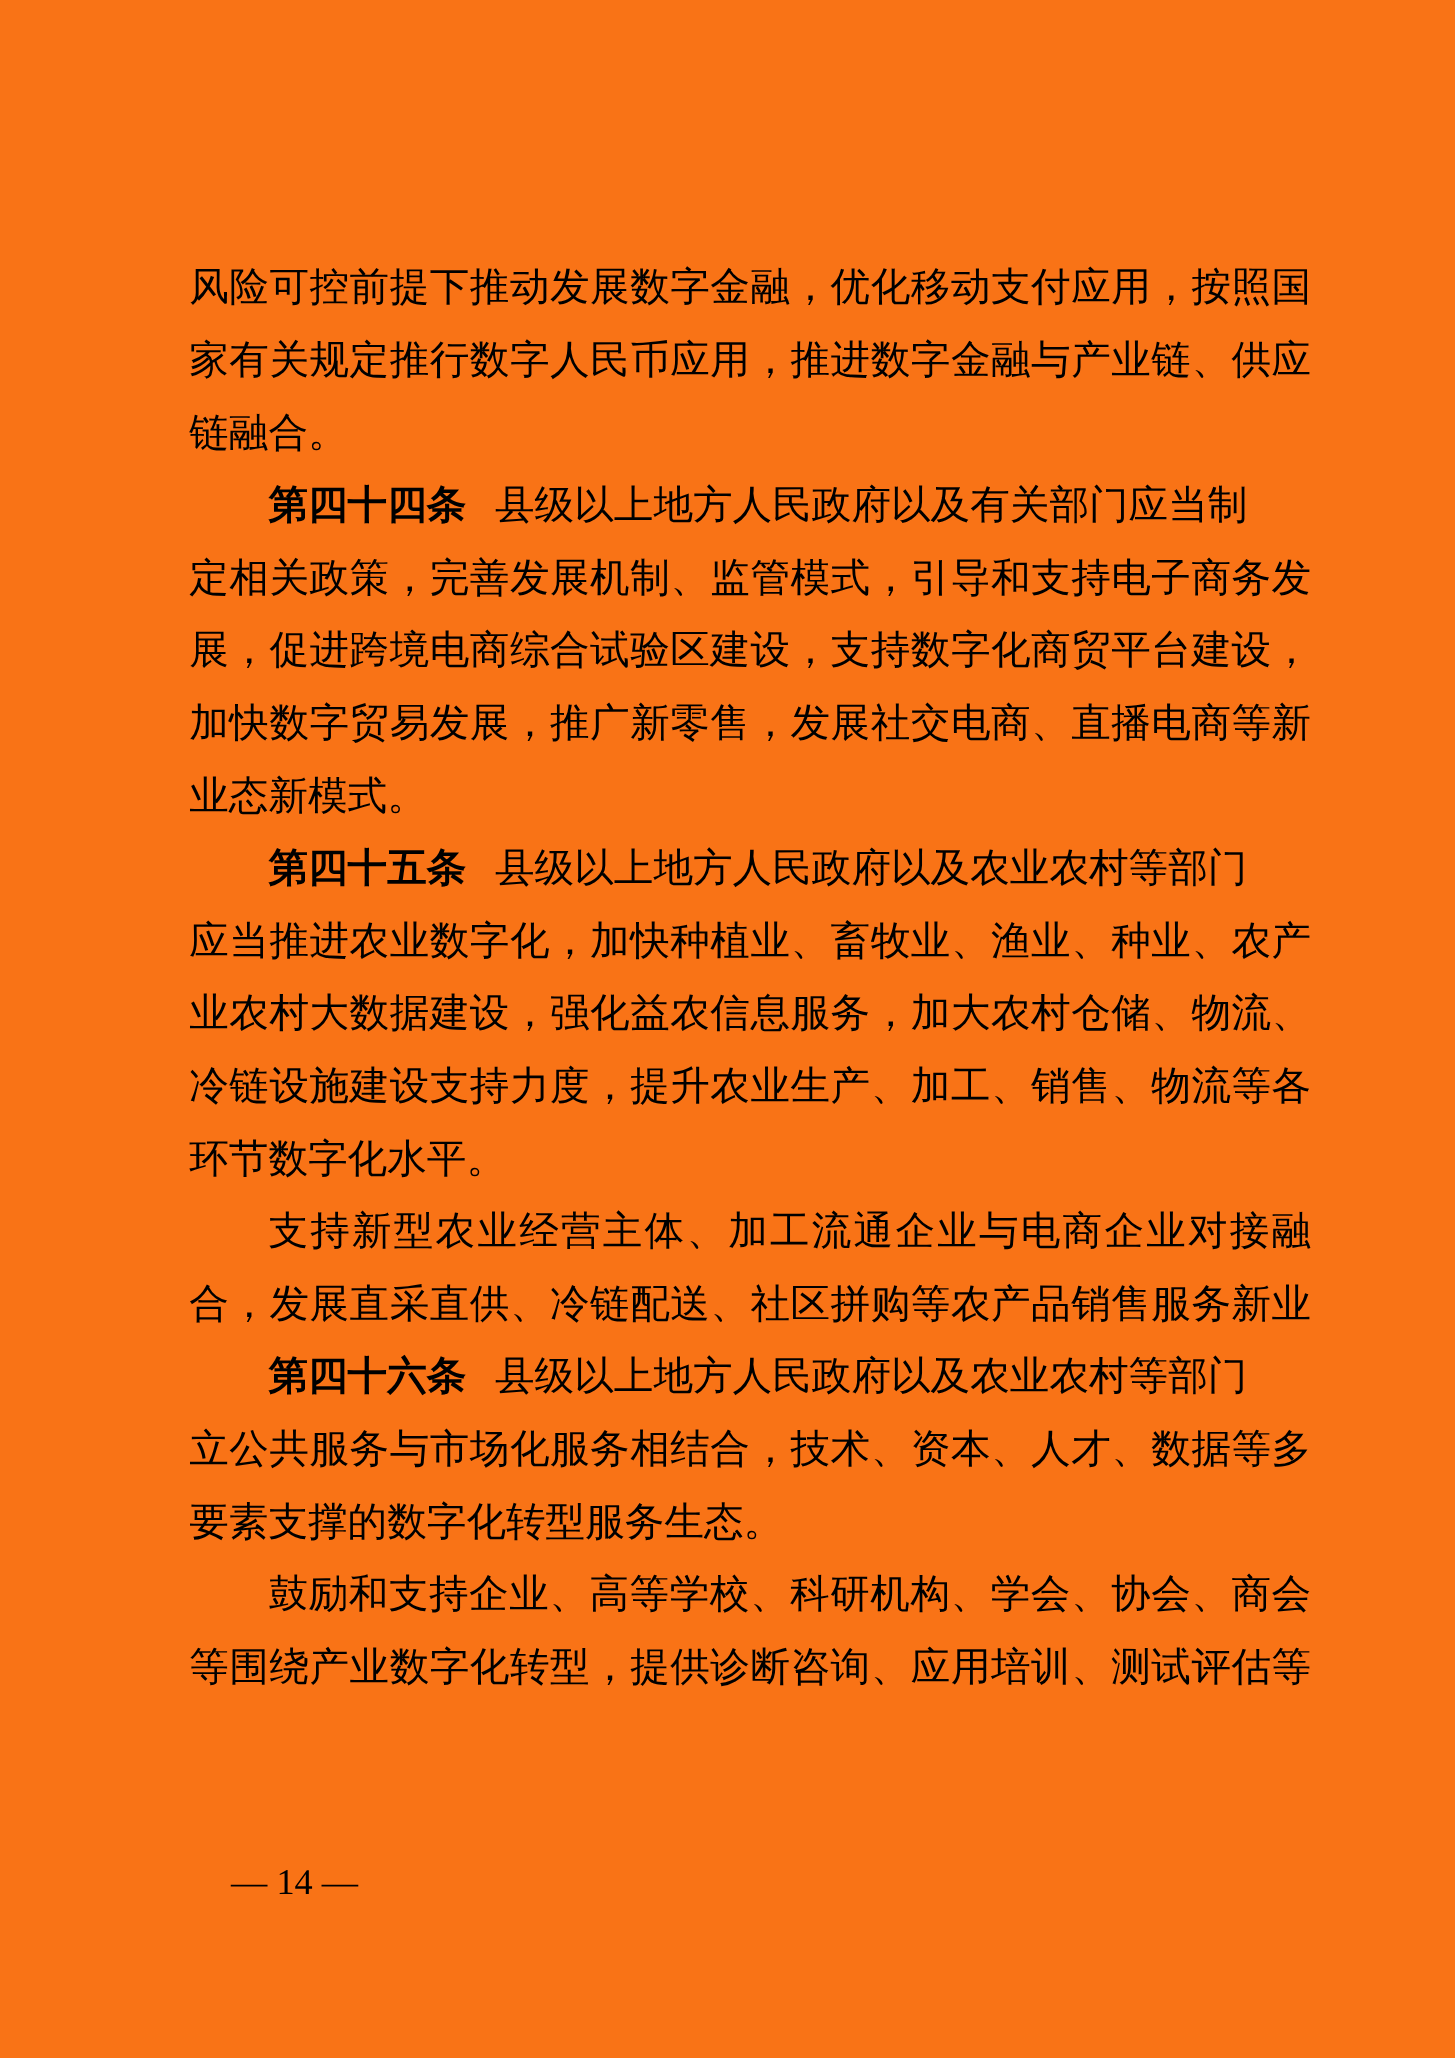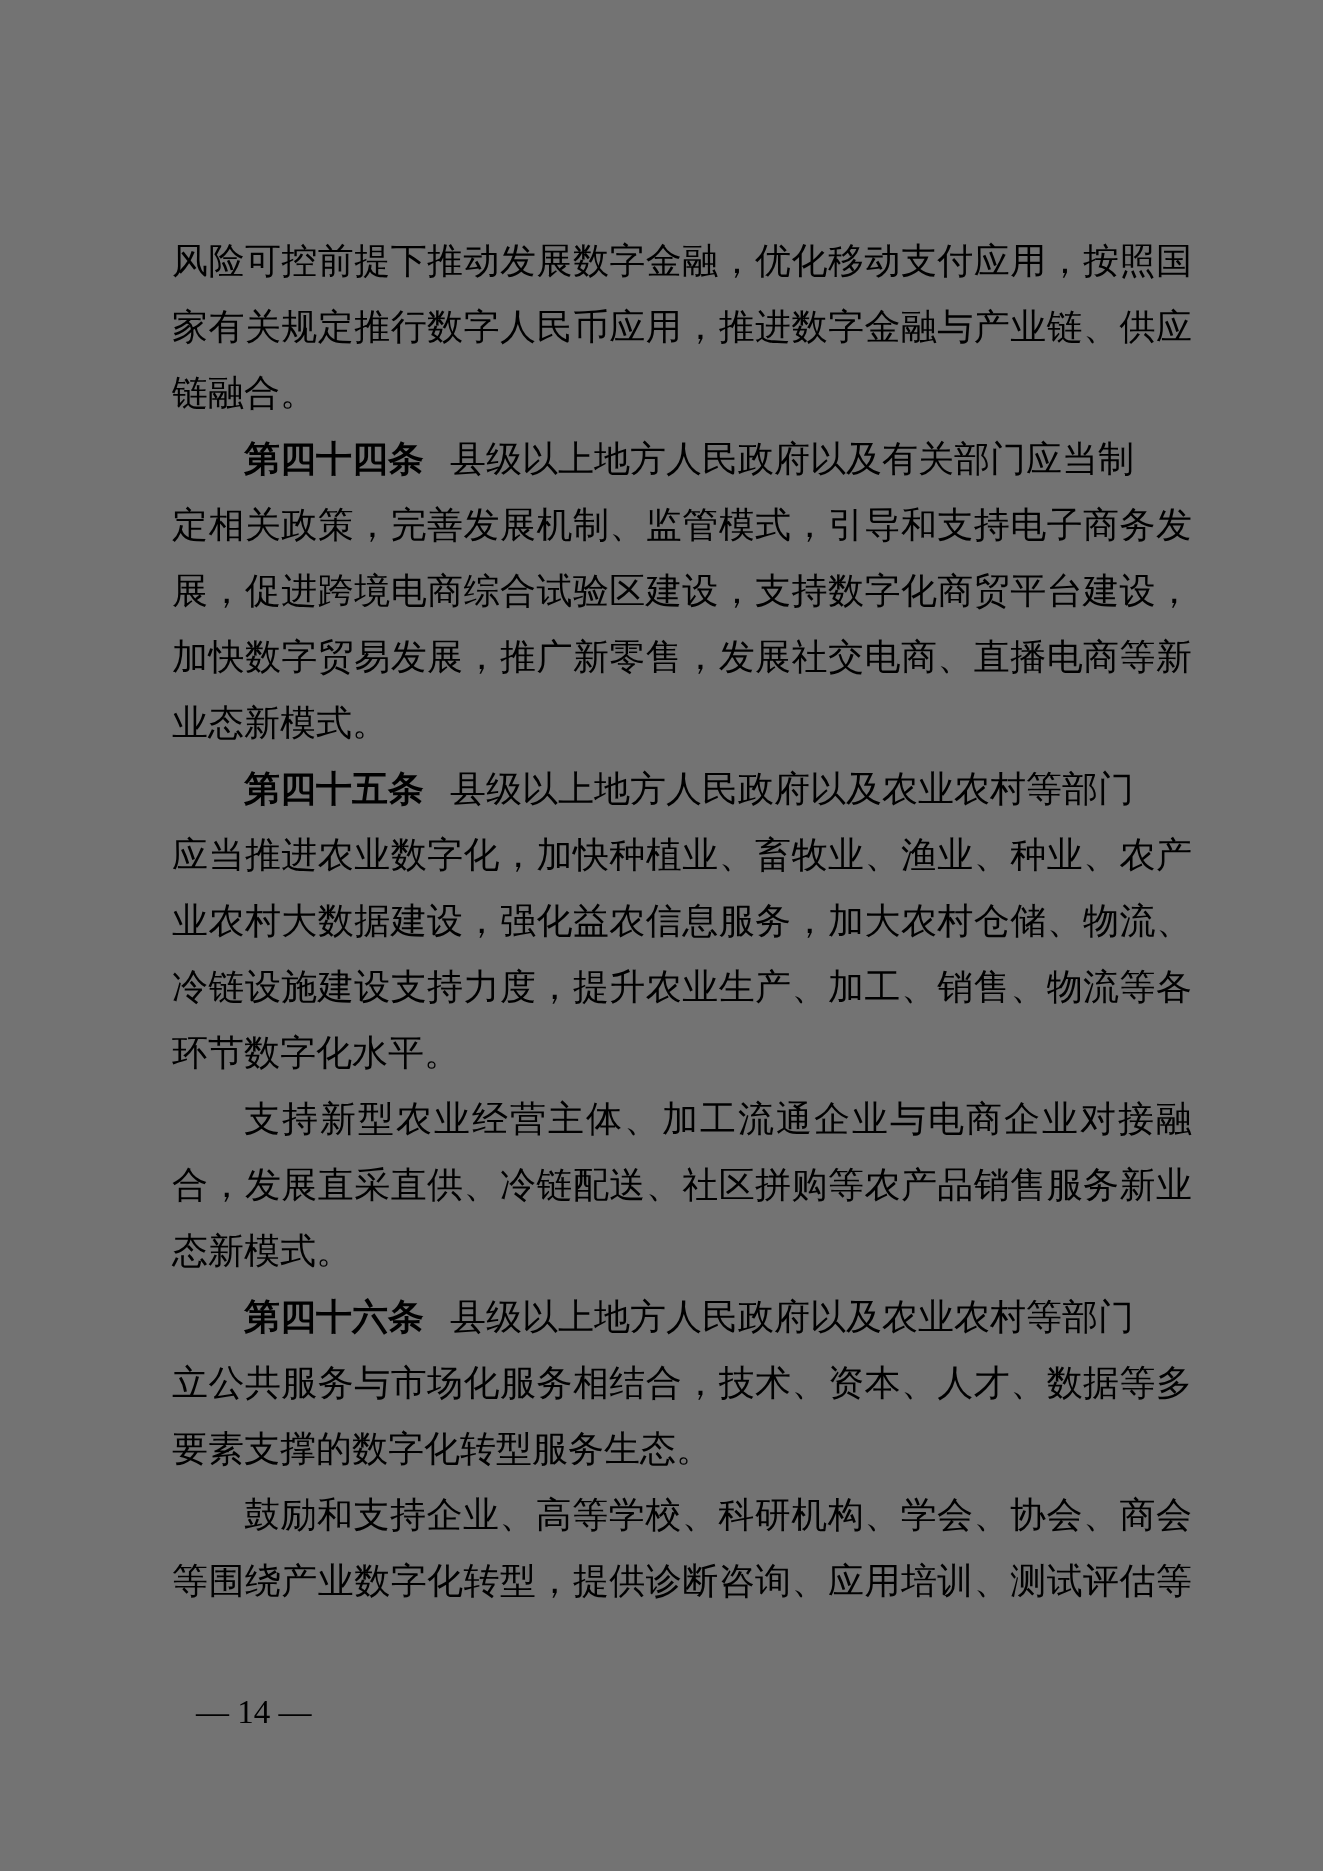--- a/index.html
+++ b/index.html
@@ -12,21 +12,21 @@
     height: 1871px;
     position: relative;
     font-family: "Liberation Serif", serif;
     color: #000000;
   }
   .page {
     position: absolute;
     left: 0; top: 0;
     width: 1323px;
     height: 1871px;
-    background: #737373;
+    background: #f97316;
     overflow: hidden;
   }
   .text-block {
     position: absolute;
     left: 172px;
     top: 228px;
     width: 1020px;
   }
   .line {
     height: 66px;
@@ -46,21 +46,21 @@
     padding-left: 72px;
   }
   .article-term {
     font-weight: 700;
   }
   .article-rest {
     margin-left: 26px;
   }
   .footer {
     position: absolute;
-    left: 196px;
+    left: 210px;
     top: 1690px;
     height: 44px;
     line-height: 44px;
     font-size: 33px;
     color: #000000;
   }
 </style>
 </head>
 <body>
 
@@ -74,21 +74,20 @@
       <div class="line just">展，促进跨境电商综合试验区建设，支持数字化商贸平台建设，</div>
       <div class="line just">加快数字贸易发展，推广新零售，发展社交电商、直播电商等新</div>
       <div class="line">业态新模式。</div>
       <div class="line indent"><span class="article-term">第四十五条</span><span class="article-rest">县级以上地方人民政府以及农业农村等部门</span></div>
       <div class="line just">应当推进农业数字化，加快种植业、畜牧业、渔业、种业、农产</div>
       <div class="line just">业农村大数据建设，强化益农信息服务，加大农村仓储、物流、</div>
       <div class="line just">冷链设施建设支持力度，提升农业生产、加工、销售、物流等各</div>
       <div class="line">环节数字化水平。</div>
       <div class="line indent just">支持新型农业经营主体、加工流通企业与电商企业对接融</div>
       <div class="line just">合，发展直采直供、冷链配送、社区拼购等农产品销售服务新业</div>
-      <div class="line">态新模式。</div>
       <div class="line indent"><span class="article-term">第四十六条</span><span class="article-rest">县级以上地方人民政府以及农业农村等部门</span></div>
       <div class="line just">立公共服务与市场化服务相结合，技术、资本、人才、数据等多</div>
       <div class="line">要素支撑的数字化转型服务生态。</div>
       <div class="line indent just">鼓励和支持企业、高等学校、科研机构、学会、协会、商会</div>
       <div class="line just">等围绕产业数字化转型，提供诊断咨询、应用培训、测试评估等</div>
     </div>
   <div class="footer">
     <span>— 14 —</span>
   </div>
 </div>

